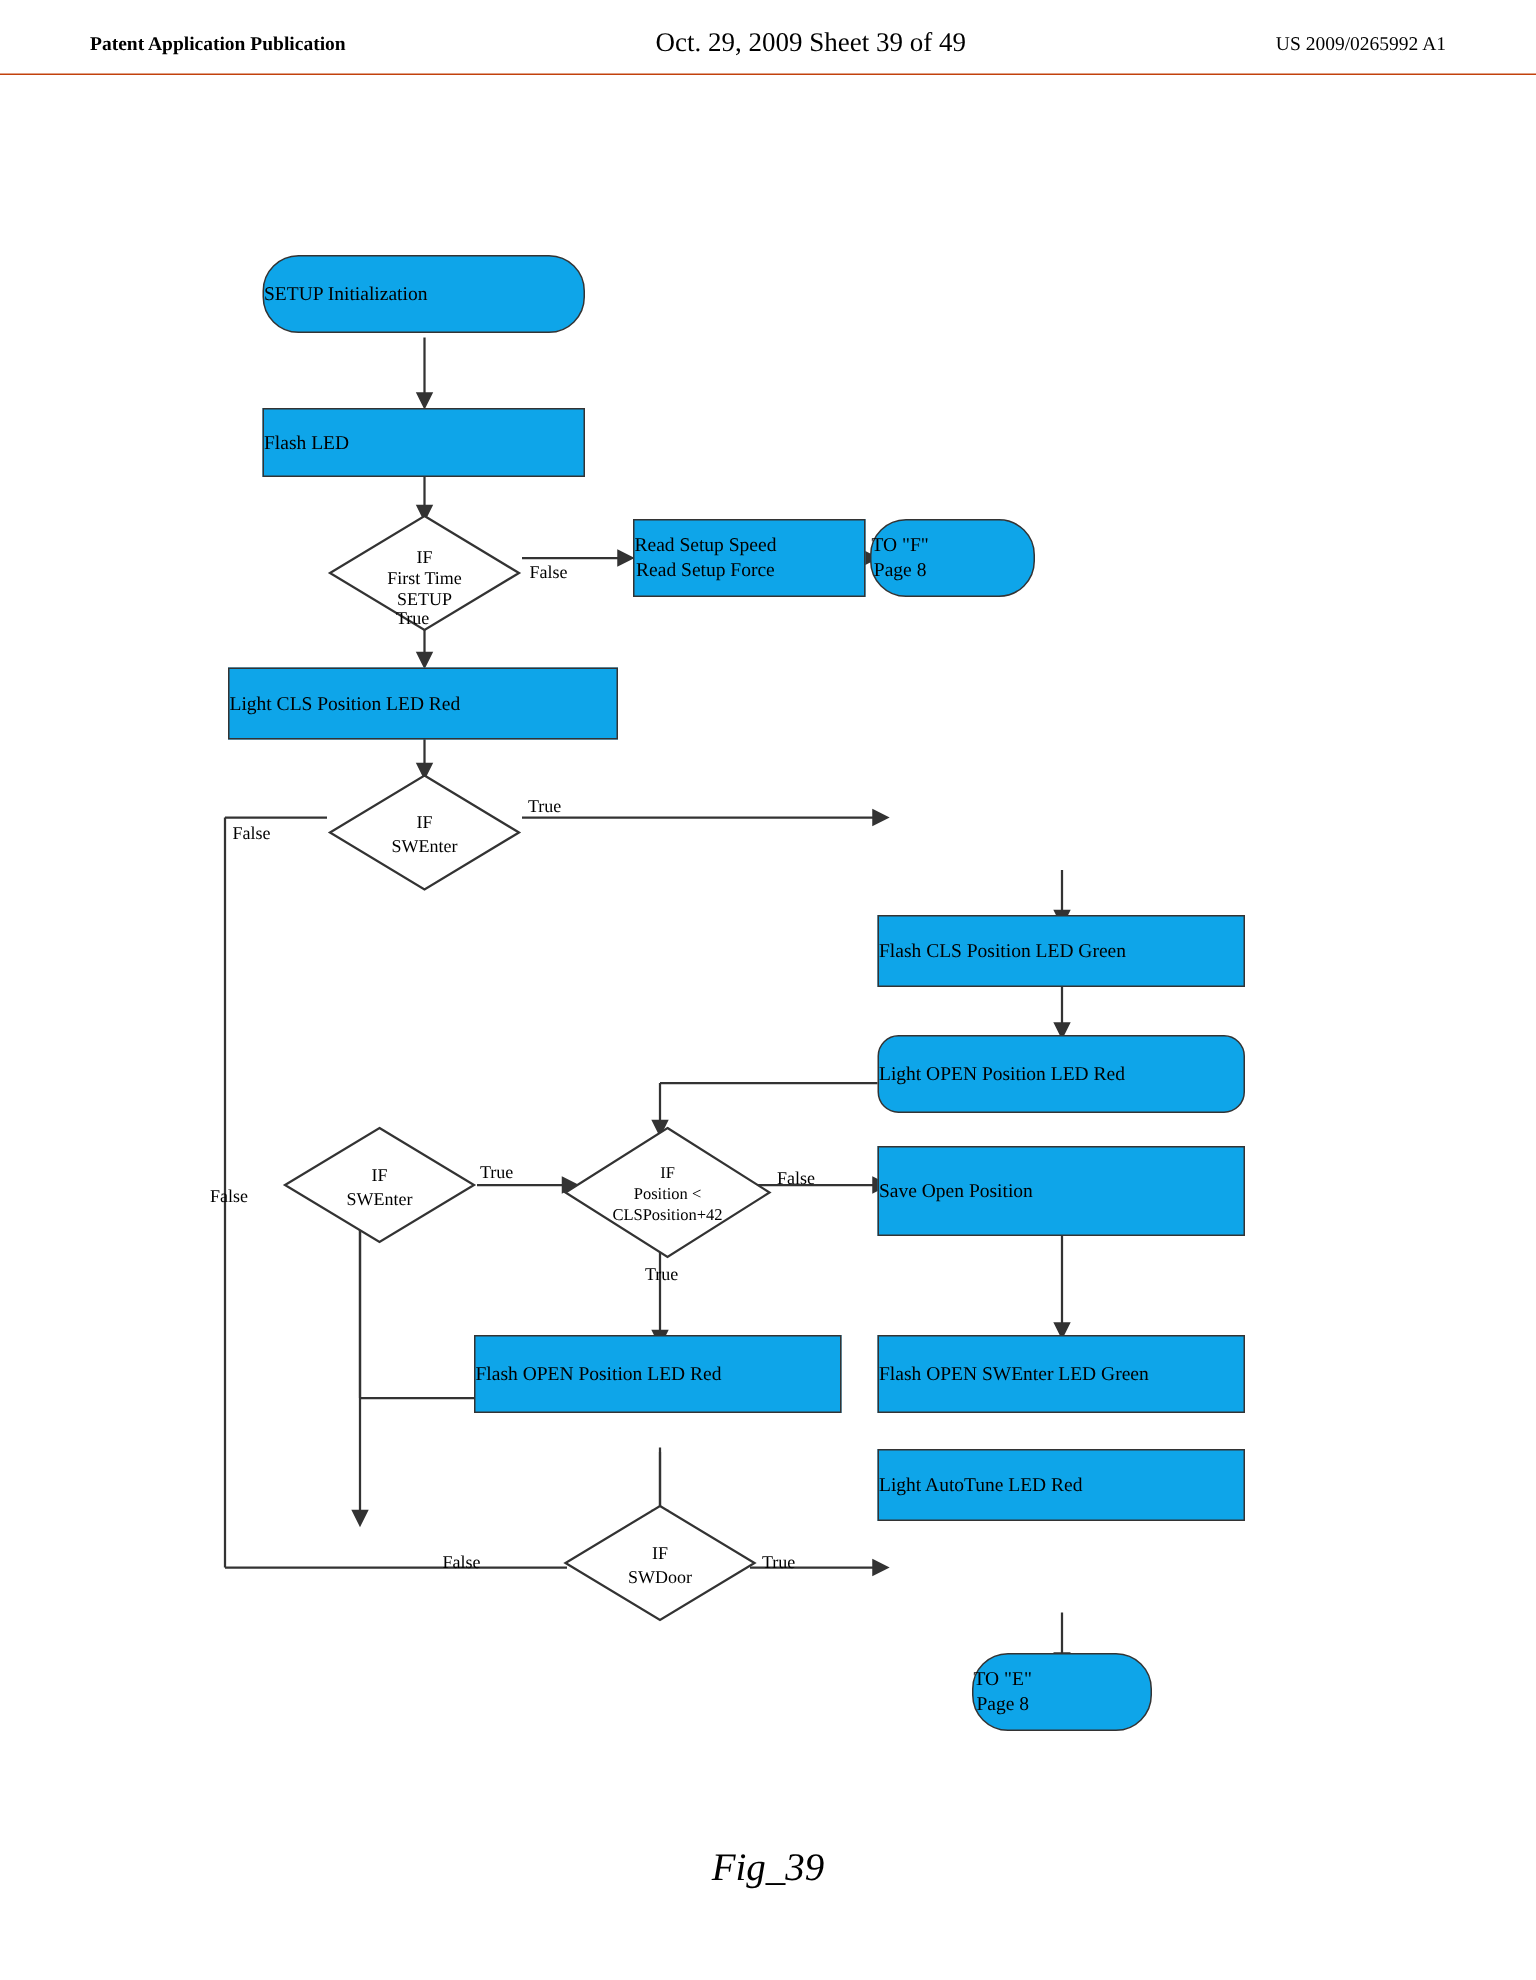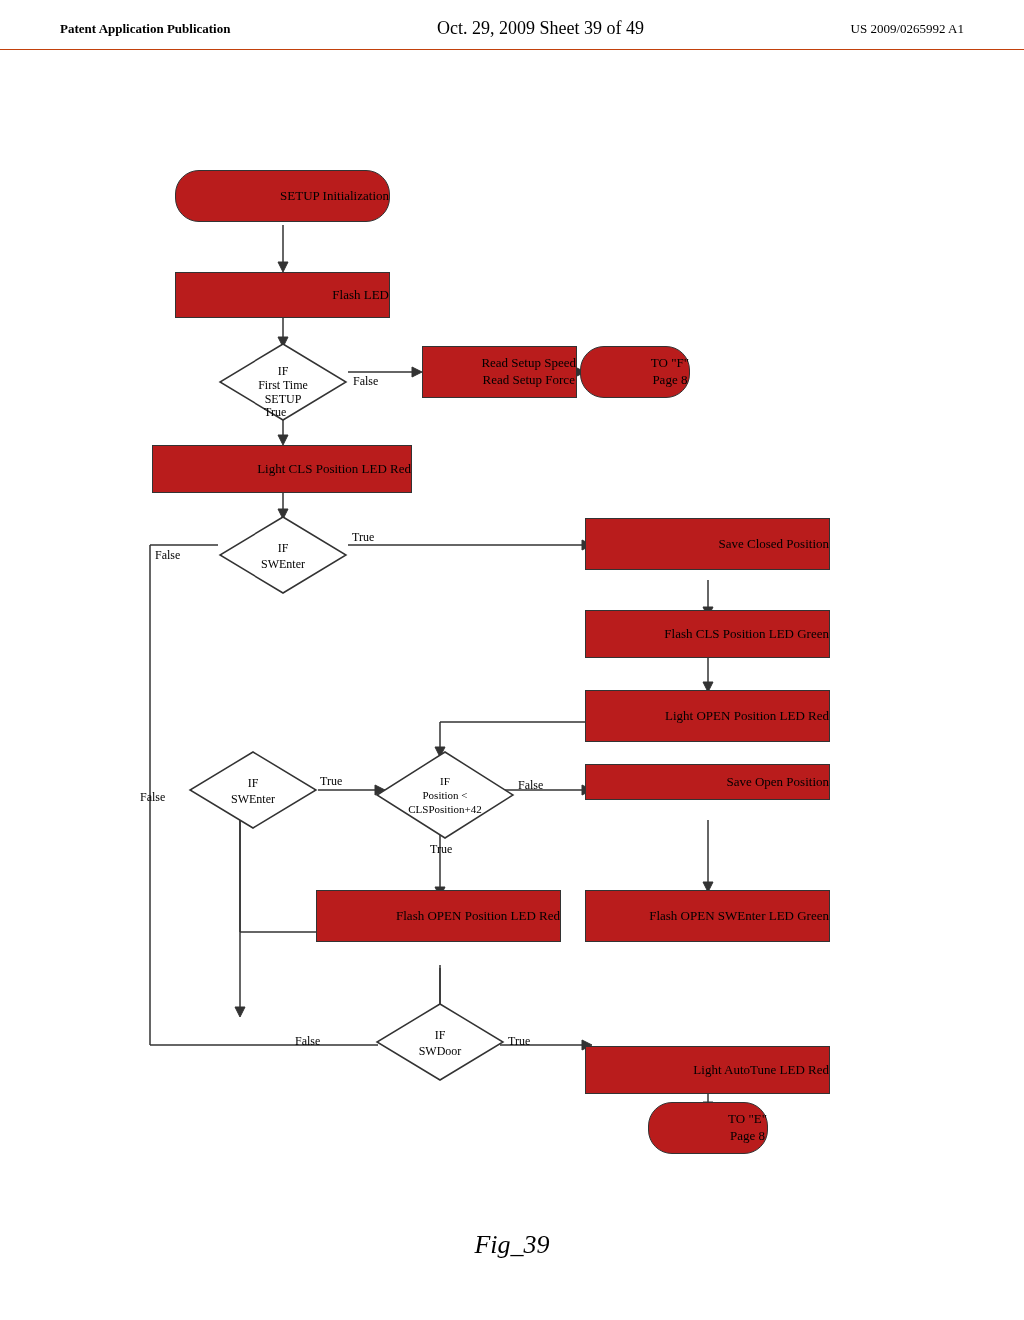--- a/index.html
+++ b/index.html
@@ -28,24 +28,24 @@
     .diagram-area {
       position: relative;
       width: 100%;
       height: 1240px;
     }
 
     
     .fc-box {
       position: absolute;
       border: 1.5px solid #333;
-      background: #b91c1c;
+      background: #0ea5e9;
       display: flex;
       align-items: center;
-      justify-content: flex-end;
+      justify-content: flex-start;
       text-align: center;
       font-size: 13px;
       line-height: 1.3;
     }
 
     .fc-rounded {
       border-radius: 24px;
     }
 
     .fc-label {
@@ -215,29 +215,26 @@
   </div>
 
   <div class="fc-label" style="left:155px; top:498px;">
     <span>False</span>
   </div>
 
   <div class="fc-label" style="left:352px; top:480px;">
     <span>True</span>
   </div>
 
-  <div class="fc-box" style="left:585px; top:468px; width:245px; height:52px;">
-    <span>Save Closed Position</span>
-  </div>
 
   <div class="fc-box" style="left:585px; top:560px; width:245px; height:48px;">
     <span>Flash CLS Position LED Green</span>
   </div>
 
-  <div class="fc-box" style="left:585px; top:640px; width:245px; height:52px;">
+  <div class="fc-box" style="left:585px; top:640px; width:245px; height:52px;border-radius:14px;">
     <span>Light OPEN Position LED Red</span>
   </div>
 
   <div style="position:absolute; left:188px; top:700px; width:130px; height:80px;">
     <svg width="130" height="80" viewBox="0 0 130 80">
       <polygon points="65,2 128,40 65,78 2,40" fill="white" stroke="#333" stroke-width="1.5"></polygon>
       <text x="65" y="37" text-anchor="middle" font-family="Times New Roman" font-size="12">IF</text>
       <text x="65" y="53" text-anchor="middle" font-family="Times New Roman" font-size="12">SWEnter</text>
     </svg>
   </div>
@@ -260,21 +257,21 @@
   </div>
 
   <div class="fc-label" style="left:518px; top:728px;">
     <span>False</span>
   </div>
 
   <div class="fc-label" style="left:430px; top:792px;">
     <span>True</span>
   </div>
 
-  <div class="fc-box" style="left:585px; top:714px; width:245px; height:36px;">
+  <div class="fc-box" style="left:585px; top:714px; width:245px; height:60px;">
     <span>Save Open Position</span>
   </div>
 
   <div class="fc-box" style="left:316px; top:840px; width:245px; height:52px;">
     <span>Flash OPEN Position LED Red</span>
   </div>
 
   <div class="fc-box" style="left:585px; top:840px; width:245px; height:52px;">
     <span>Flash OPEN SWEnter LED Green</span>
   </div>
@@ -288,21 +285,21 @@
   </div>
 
   <div class="fc-label" style="left:295px; top:984px;">
     <span>False</span>
   </div>
 
   <div class="fc-label" style="left:508px; top:984px;">
     <span>True</span>
   </div>
 
-  <div class="fc-box" style="left:585px; top:996px; width:245px; height:48px;">
+  <div class="fc-box" style="left:585px; top:916px; width:245px; height:48px;">
     <span>Light AutoTune LED Red</span>
   </div>
 
   <div class="fc-box fc-rounded" style="left:648px; top:1052px; width:120px; height:52px;">
     <span style="white-space:pre-line; text-align:center;">TO "E"
 Page 8</span>
   </div>
 
   <div class="fig-caption">
     <span>Fig_39</span>

